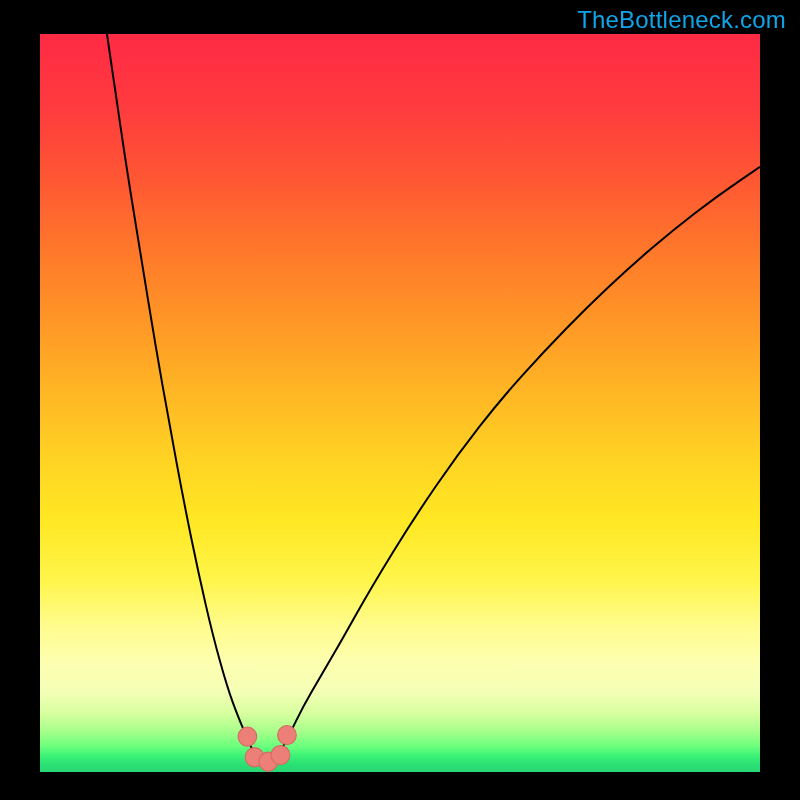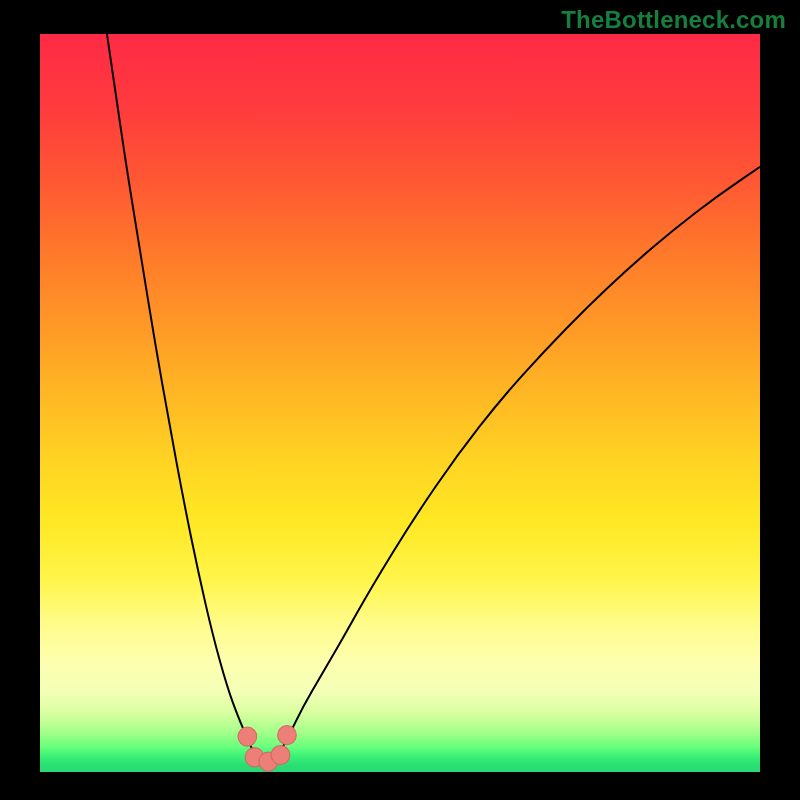--- a/index.html
+++ b/index.html
@@ -14,24 +14,23 @@
     position: relative;
     width: 800px;
     height: 800px;
   }
   .watermark {
     position: absolute;
     top: 6px;
     right: 14px;
     font-family: Arial, Helvetica, sans-serif;
     font-size: 24px;
-    color: #15803d;
+    color: #0ea5e9;
     z-index: 10;
     letter-spacing: 0.2px;
-    font-weight: bold;
   }
   .plot-area {
     position: absolute;
     left: 40px;
     top: 34px;
     width: 720px;
     height: 738px;
     overflow: hidden;
   }
   svg.heatmap {

